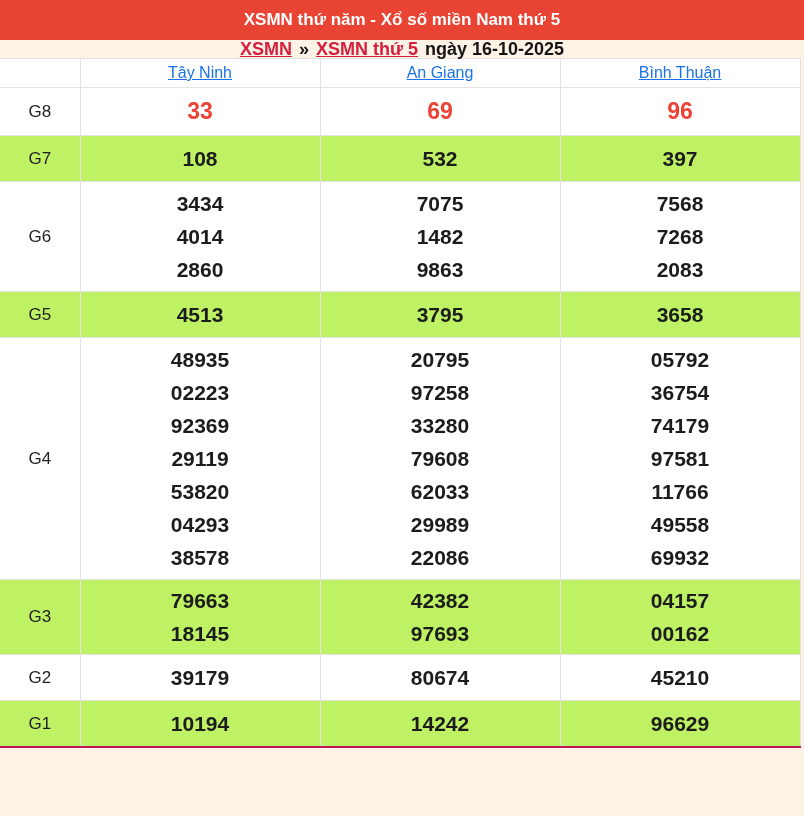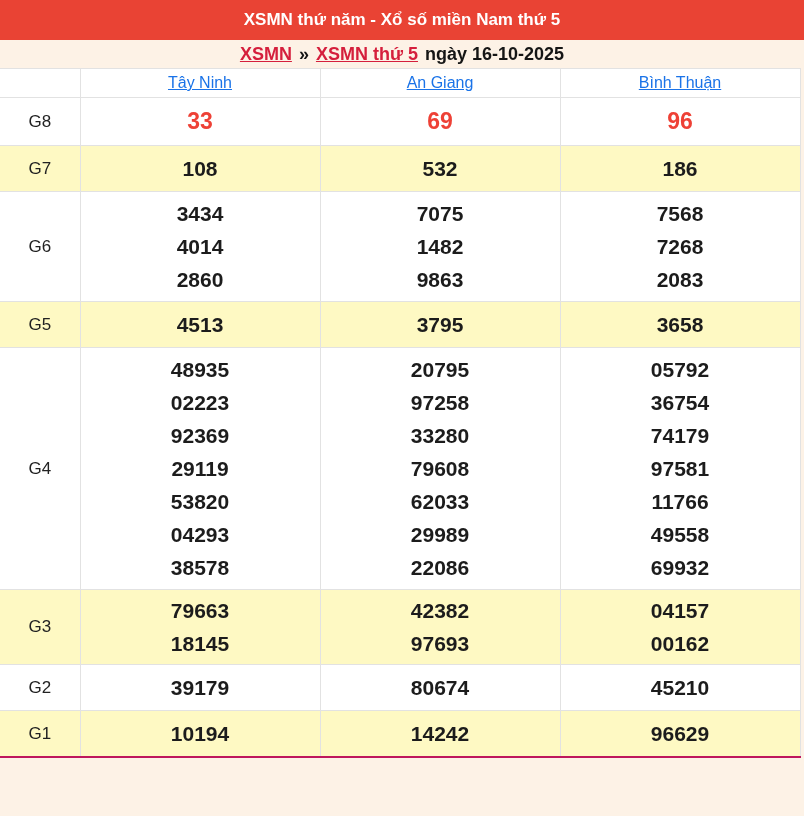--- a/index.html
+++ b/index.html
@@ -11,21 +11,21 @@
   }
   .top-bar {
     width: 804px; height: 40px;
     background: #e94334;
     display: flex; align-items: center; justify-content: center;
   }
   .top-bar .title {
     color: #ffffff; font-size: 17px; font-weight: 700; margin: 8px;
   }
   .breadcrumb-bar {
-    width: 804px; height: 28px;
+    width: 804px; height: 18px;
     display: flex; align-items: center; justify-content: center;
     gap: 7px;
     font-size: 18px; font-weight: 700; color: #151515;
   }
   .breadcrumb-bar a {
     color: #d51f3c; text-decoration: underline;
   }
   table.results {
     width: 800px;
     border-collapse: collapse;
@@ -44,21 +44,21 @@
     color: #1a73e8; font-size: 16px; font-weight: 500;
     text-decoration: underline;
   }
   .label {
     font-size: 17px; color: #222222; font-weight: 400;
   }
   .num {
     font-size: 21px; font-weight: 700; color: #1c1c1c;
     line-height: 33px;
   }
-  tr.row-striped { background: #fef9c3; }
+  tr.row-striped { background: #bef264; }
   tr.row-g6 td, tr.row-g4 td { padding: 5px 16px; margin-left: 8px; }
   tr.row-g3 td { padding: 4px 0; }
   tr.row-g8 .num { color: #ee4136; font-size: 23px; line-height: 35px; }
   tr.row-db .num { color: #ee4136; font-size: 28px; line-height: 38px; }
 </style>
 </head>
 <body>
 
 <div class="top-bar">
   <h1 class="title">XSMN thứ năm - Xổ số miền Nam thứ 5</h1>
@@ -99,21 +99,21 @@
       </tr>
       <tr class="row-g7 row-striped">
         <td><span class="label">G7</span></td>
         <td>
           <div class="num">108</div>
         </td>
         <td>
           <div class="num">532</div>
         </td>
         <td>
-          <div class="num">186</div>
+          <div class="num">397</div>
         </td>
       </tr>
       <tr class="row-g6">
         <td><span class="label">G6</span></td>
         <td>
           <div class="num">3434</div>
           <div class="num">4014</div>
           <div class="num">2860</div>
         </td>
         <td>

